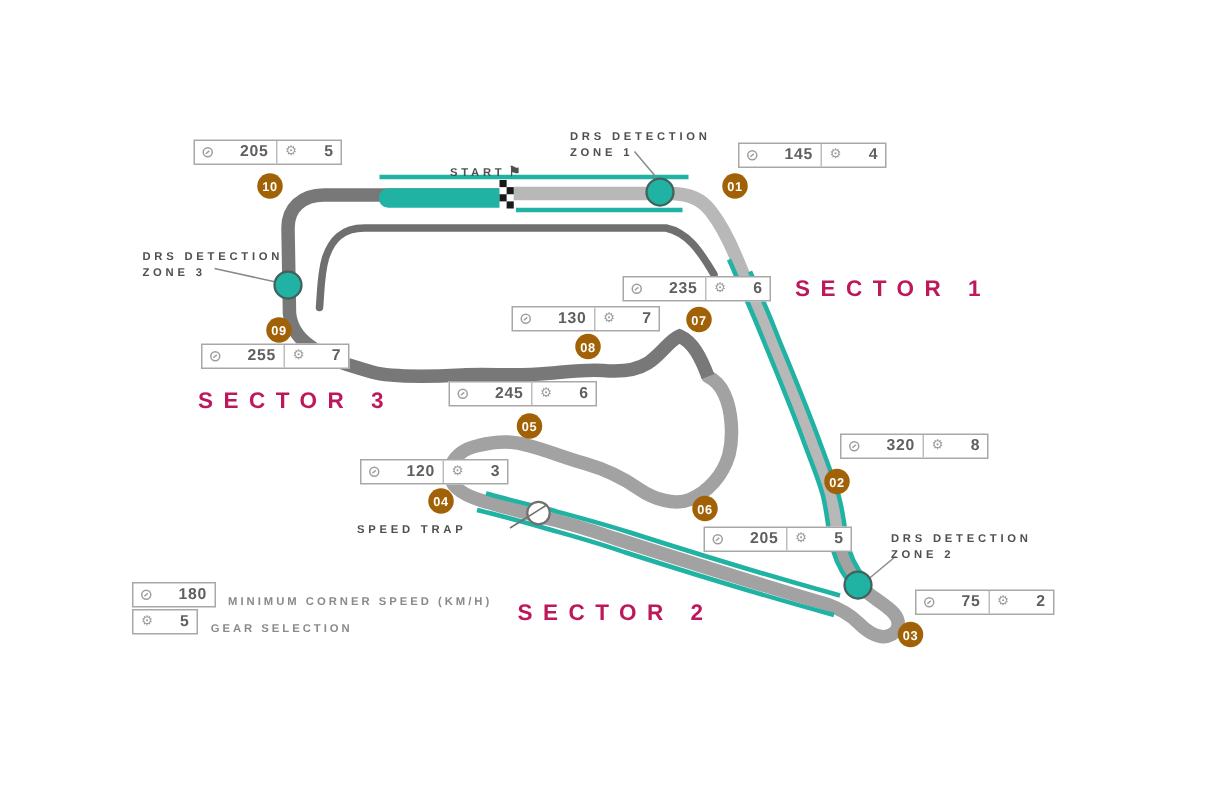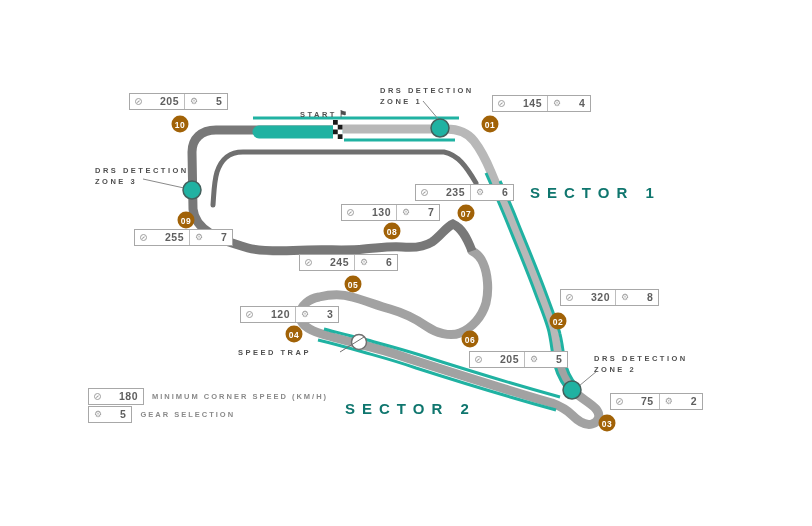--- a/index.html
+++ b/index.html
@@ -32,37 +32,37 @@
   .icon-gauge::after{
     content:'';position:absolute;width:3px;height:1.4px;background:#9e9e9e;
     left:0.5px;top:1.6px;transform:rotate(-40deg);
   }
   .icon-gear{
     font-size:9px;color:#9e9e9e;line-height:1;display:inline-block;flex:0 0 auto;
     transform:translateY(-0.5px);
   }
   
   .sector-label{
-    position:absolute;font-size:15px;font-weight:bold;color:#0f766e;
+    position:absolute;font-size:15px;font-weight:bold;color:#be185d;
     letter-spacing:7px;white-space:nowrap;
   }
   
   .drs-label{
     position:absolute;font-size:7.5px;font-weight:bold;color:#4f4f4f;
     letter-spacing:2.5px;line-height:1.45;white-space:nowrap;
   }
   
   .small-label{
     position:absolute;font-size:7.5px;font-weight:bold;color:#4f4f4f;
     letter-spacing:2.5px;white-space:nowrap;
   }
   .start-label{display:flex;align-items:flex-end;gap:2px;}
   .start-flag{font-size:9px;color:#4f4f4f;letter-spacing:0;}
   
-  .legend-row{position:absolute;display:flex;align-items:center;gap:8px;}
+  .legend-row{position:absolute;display:flex;align-items:flex-end;gap:8px;}
   .legend-row .badge{position:static;}
   .legend-text{font-size:7.5px;font-weight:bold;color:#8a8a8a;letter-spacing:2px;white-space:nowrap;}
 </style>
 </head>
 <body>
 
 <div class="stage">
 
   <svg width="812" height="526" viewBox="0 0 812 526">
 
@@ -120,20 +120,21 @@
     <path d="M 340,352 L 364,337" stroke="#6f6f6f" stroke-width="1" fill="none"></path>
   </svg>
 
   <div class="small-label start-label abs" style="left:300px;top:109px">
     <span>START</span>
       <span class="start-flag">⚑</span>
   </div>
 
   <div class="sector-label" style="left:530px;top:184px">SECTOR 1</div>
   <div class="sector-label" style="left:345px;top:400px">SECTOR 2</div>
+  <div class="sector-label" style="left:132px;top:259px">SECTOR 3</div>
 
   <div class="drs-label" style="left:380px;top:86px">
     <span>DRS DETECTION</span><br>
     <span>ZONE 1</span>
   </div>
   <div class="drs-label" style="left:594px;top:354px">
     <span>DRS DETECTION</span><br>
     <span>ZONE 2</span>
   </div>
   <div class="drs-label" style="left:95px;top:166px">

